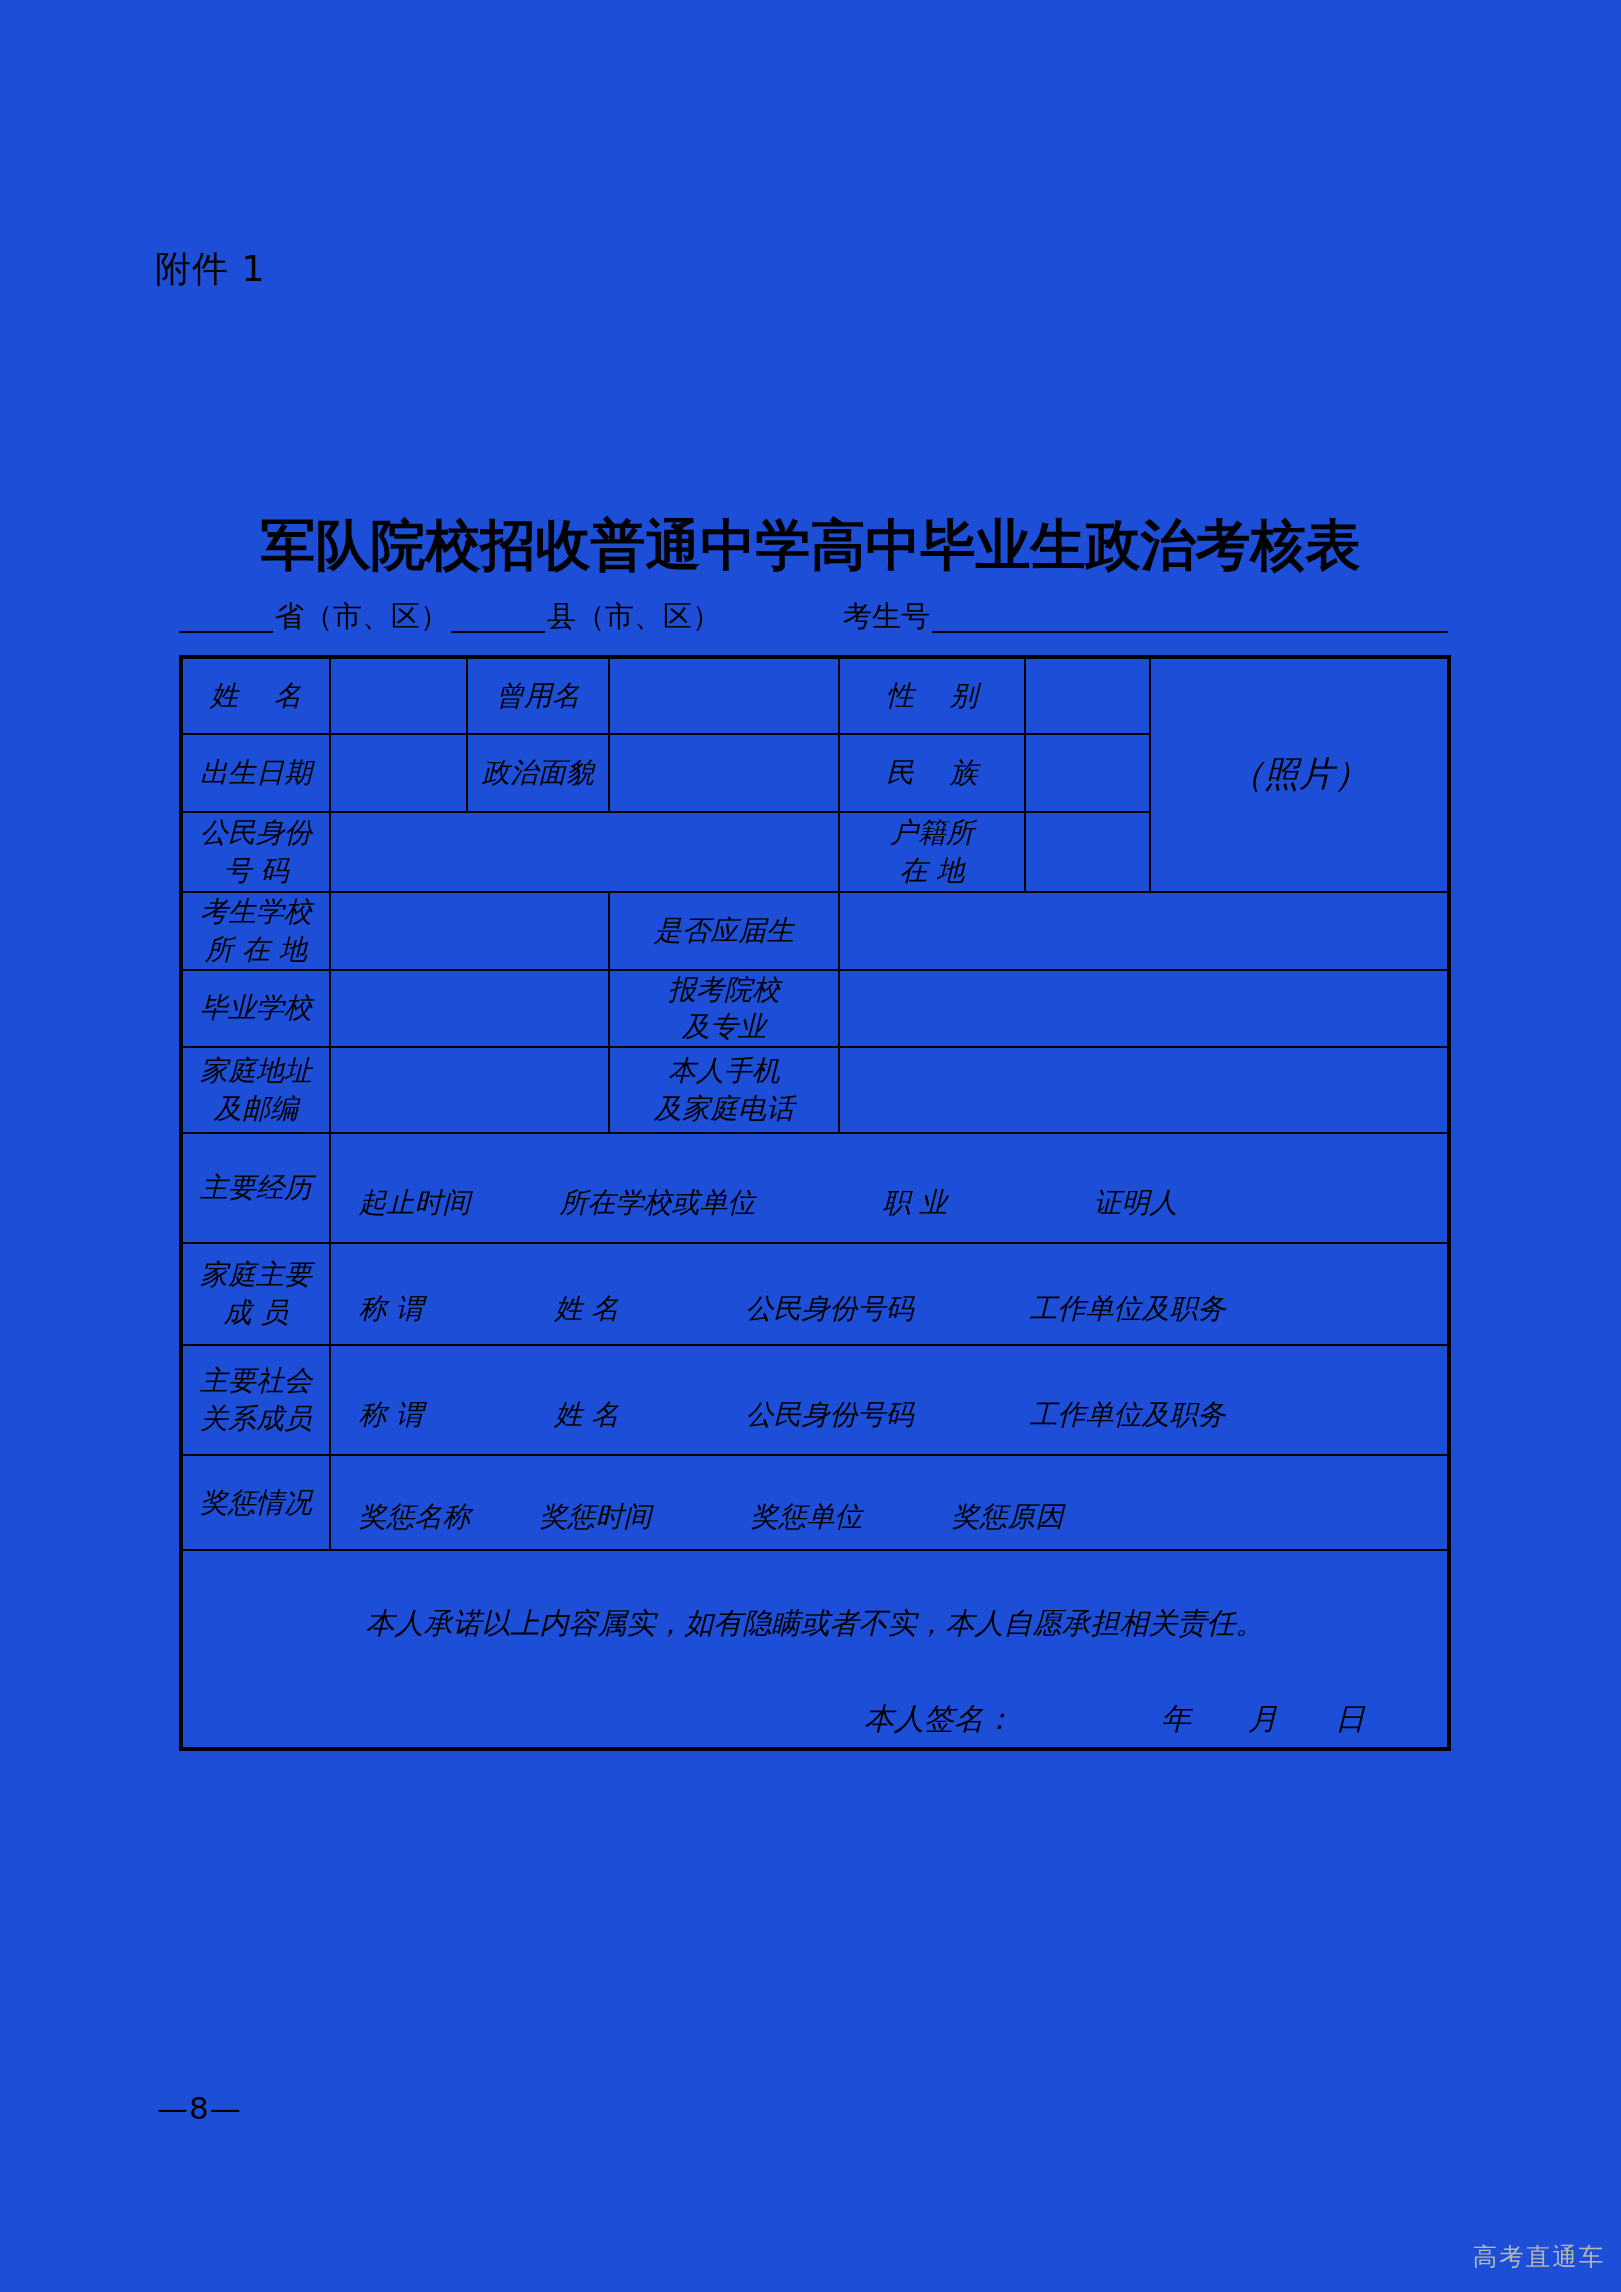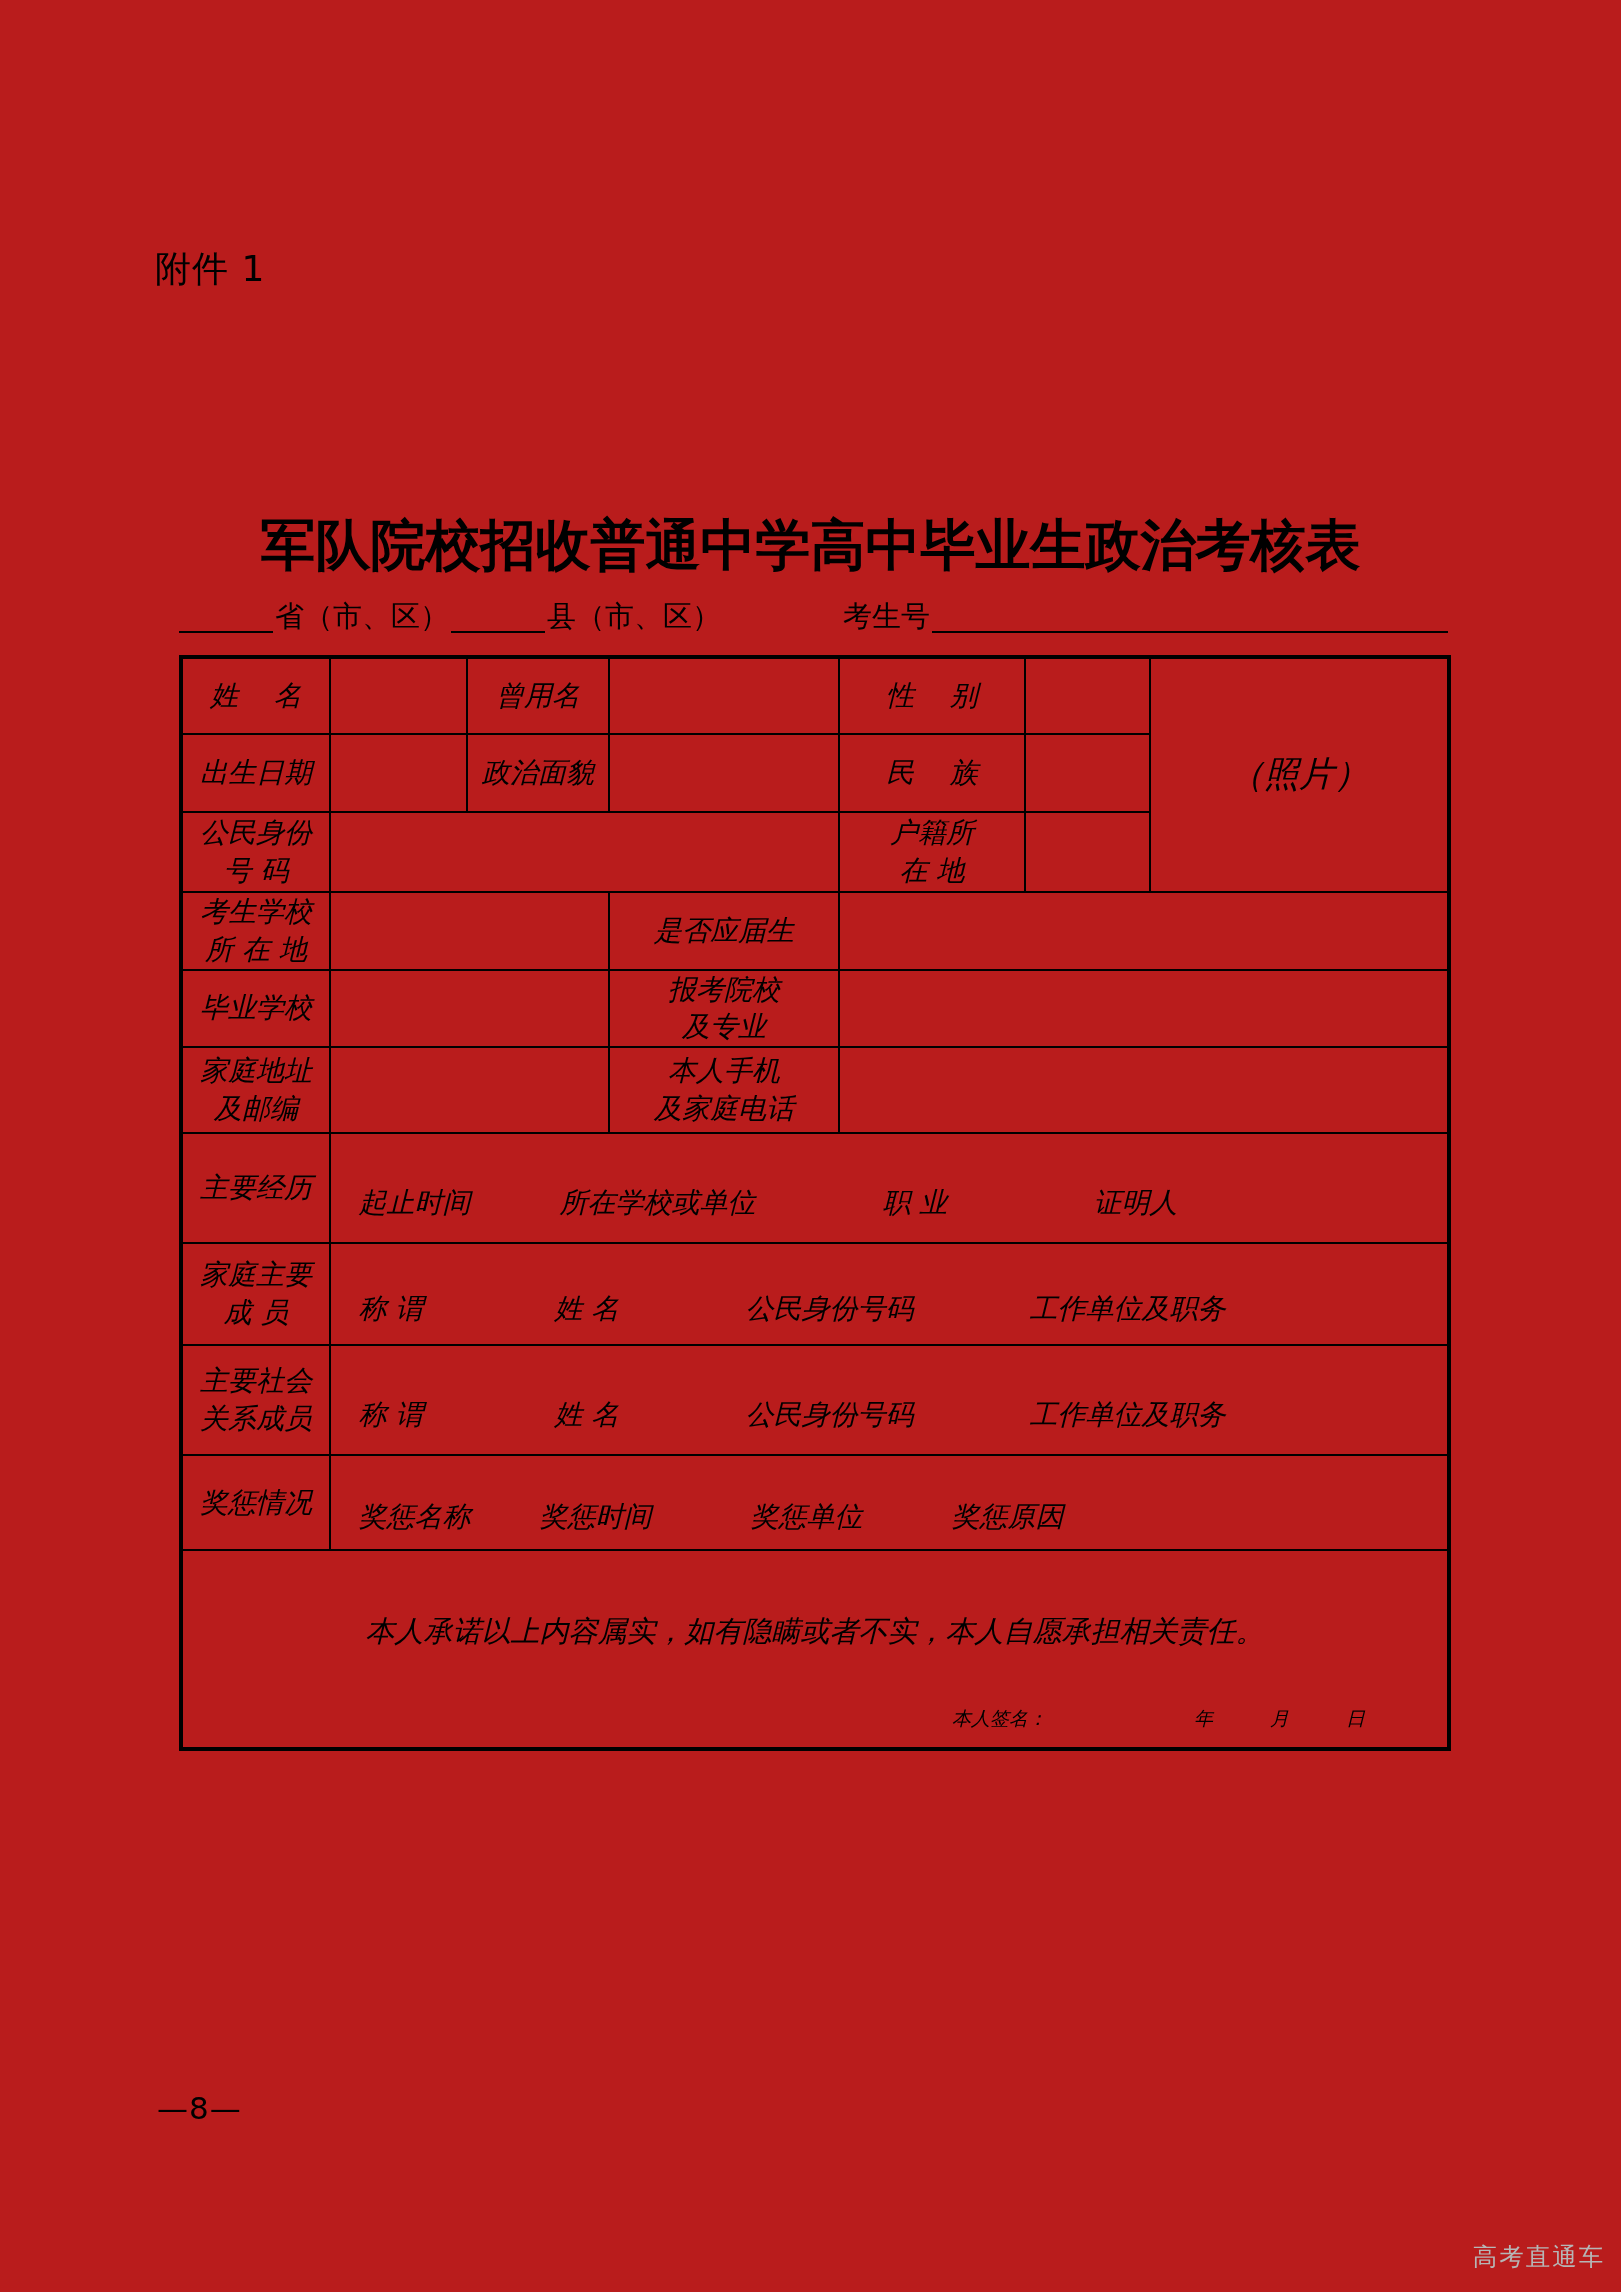--- a/index.html
+++ b/index.html
@@ -11,21 +11,21 @@
     width: 1621px;
     height: 2293px;
     position: relative;
     font-family: "DejaVu Sans", "Liberation Sans", sans-serif;
     color: #000000;
     overflow: hidden;
   }
   .page {
     position: absolute;
     inset: 0;
-    background: #b91c1c;
+    background: #1d4ed8;
   }
 
   
   .attachment-label {
     position: absolute;
     left: 155px;
     top: 245px;
     font-size: 36px;
     letter-spacing: 1px;
     font-weight: 400;
@@ -138,21 +138,21 @@
     padding: 45px 39px 0 39px;
     text-align: left;
   }
   .decl-text {
     font-size: 29px;
     text-align: center;
     white-space: nowrap;
   }
   .decl-sign {
     margin-top: 55px;
-    font-size: 19px;
+    font-size: 30px;
     text-align: right;
     padding-right: 43px;
     white-space: nowrap;
   }
   .decl-sign .sp-a { display: inline-block; width: 147px; }
   .decl-sign .sp-b { display: inline-block; width: 57px; }
 
   
   .page-number {
     position: absolute;

